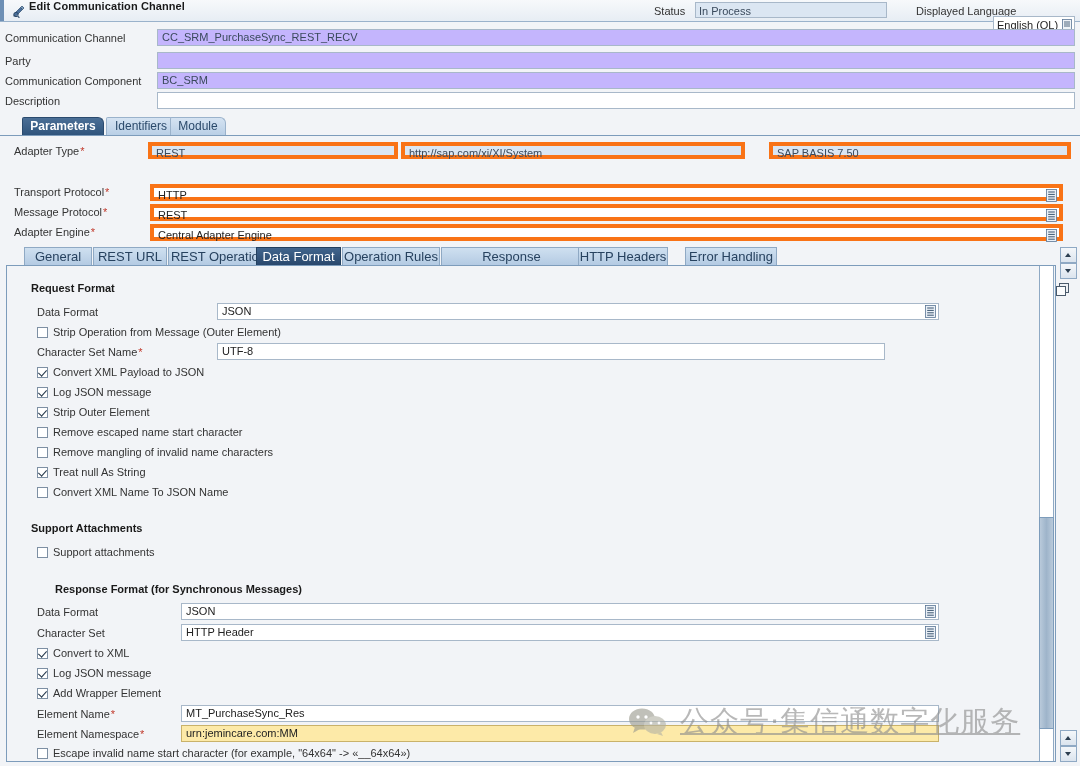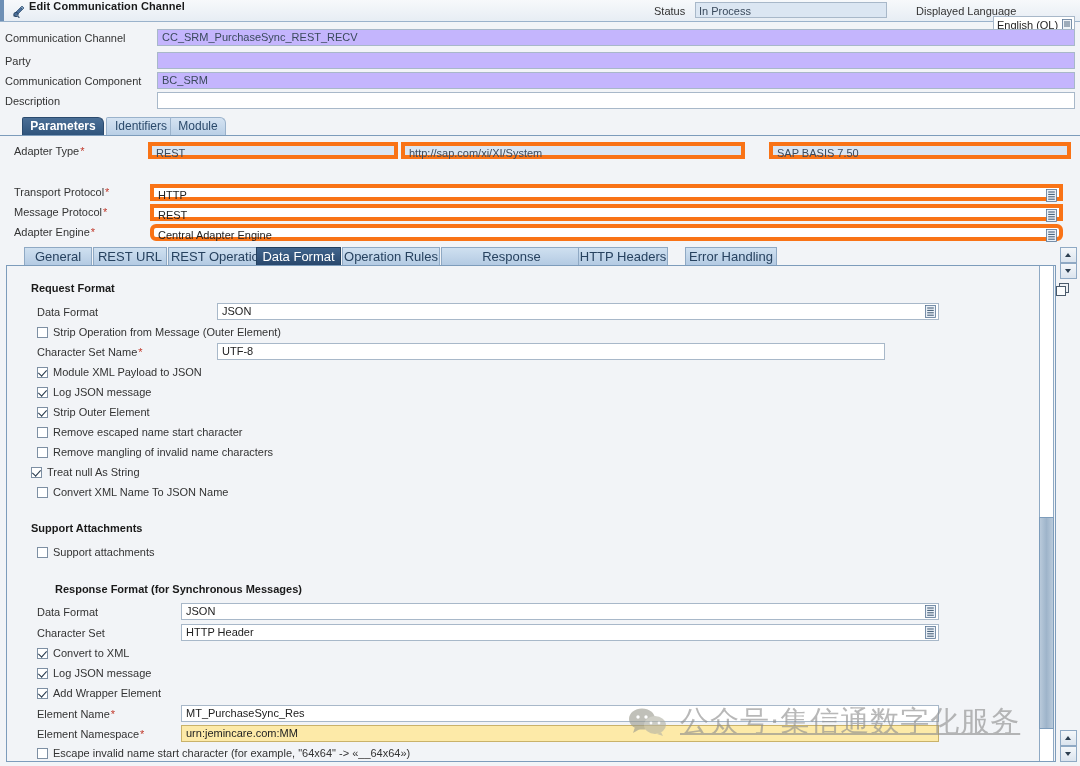--- a/index.html
+++ b/index.html
@@ -501,21 +501,21 @@
           <line x1="2.2" y1="5.4" x2="8.8" y2="5.4" stroke="#3a5570" stroke-width="1"></line>
           <line x1="2.2" y1="7.8" x2="8.8" y2="7.8" stroke="#3a5570" stroke-width="1"></line>
           <line x1="2.2" y1="10.2" x2="8.8" y2="10.2" stroke="#3a5570" stroke-width="1"></line>
         </svg>
       </span>
     </div>
 
     <span class="prow-label" style="left:14px; top:90px;">
       <span>Adapter Engine</span><span class="req">*</span>
     </span>
-    <div class="pinput" style="left:150px; top:88px; width:913px;border-radius:6px;">
+    <div class="pinput" style="left:150px; top:88px; width:913px;">
       <span>Central Adapter Engine</span>
       <span class="vh-icon">
         <svg width="11" height="13" viewBox="0 0 11 13">
           <rect x="0.5" y="0.5" width="10" height="12" fill="#eaf0f7" stroke="#5a7694" stroke-width="0.8"></rect>
           <line x1="2.2" y1="3" x2="8.8" y2="3" stroke="#3a5570" stroke-width="1"></line>
           <line x1="2.2" y1="5.4" x2="8.8" y2="5.4" stroke="#3a5570" stroke-width="1"></line>
           <line x1="2.2" y1="7.8" x2="8.8" y2="7.8" stroke="#3a5570" stroke-width="1"></line>
           <line x1="2.2" y1="10.2" x2="8.8" y2="10.2" stroke="#3a5570" stroke-width="1"></line>
         </svg>
       </span>
@@ -554,35 +554,35 @@
     <div class="cbrow" style="left:30px; top:60px;">
       <span class="cbox"></span><span>Strip Operation from Message (Outer Element)</span>
     </div>
 
     <span class="flabel" style="left:30px; top:80px;">
       <span>Character Set Name</span><span class="req">*</span>
     </span>
     <div class="finput" style="left:210px; top:77px; width:668px;">UTF-8</div>
 
     <div class="cbrow" style="left:30px; top:100px;">
-      <span class="cbox on"></span><span>Module XML Payload to JSON</span>
+      <span class="cbox on"></span><span>Convert XML Payload to JSON</span>
     </div>
     <div class="cbrow" style="left:30px; top:120px;">
       <span class="cbox on"></span><span>Log JSON message</span>
     </div>
     <div class="cbrow" style="left:30px; top:140px;">
       <span class="cbox on"></span><span>Strip Outer Element</span>
     </div>
     <div class="cbrow" style="left:30px; top:160px;">
       <span class="cbox"></span><span>Remove escaped name start character</span>
     </div>
     <div class="cbrow" style="left:30px; top:180px;">
       <span class="cbox"></span><span>Remove mangling of invalid name characters</span>
     </div>
-    <div class="cbrow" style="left:24px; top:200px;">
+    <div class="cbrow" style="left:30px; top:200px;">
       <span class="cbox on"></span><span>Treat null As String</span>
     </div>
     <div class="cbrow" style="left:30px; top:220px;">
       <span class="cbox"></span><span>Convert XML Name To JSON Name</span>
     </div>
 
     <div class="section-title" style="left:24px; top:256px;">Support Attachments</div>
     <div class="cbrow" style="left:30px; top:280px;">
       <span class="cbox"></span><span>Support attachments</span>
     </div>

